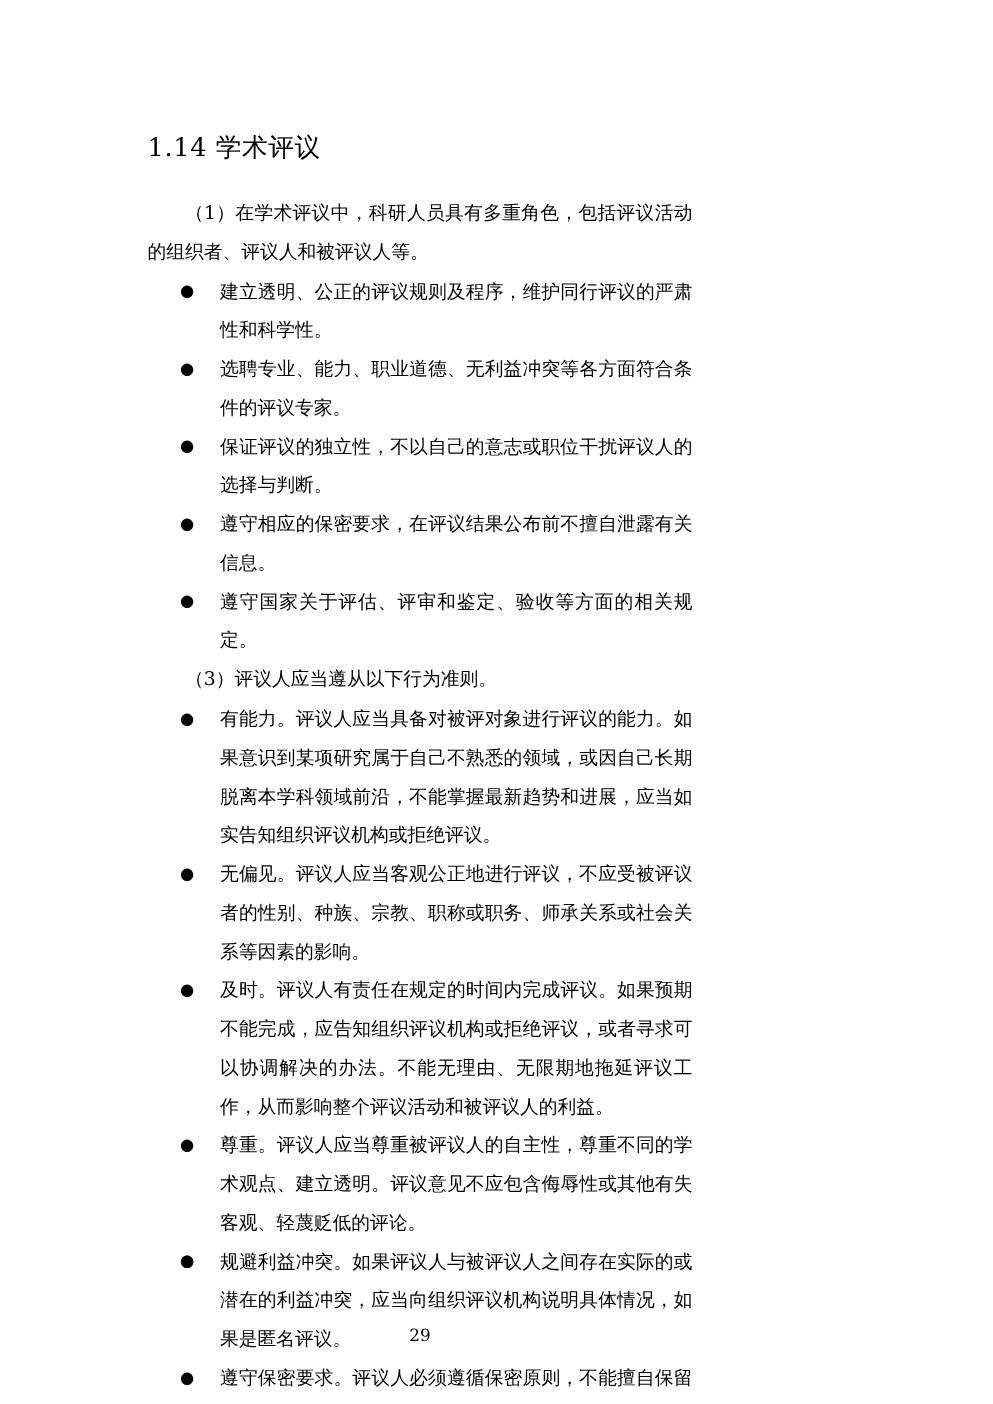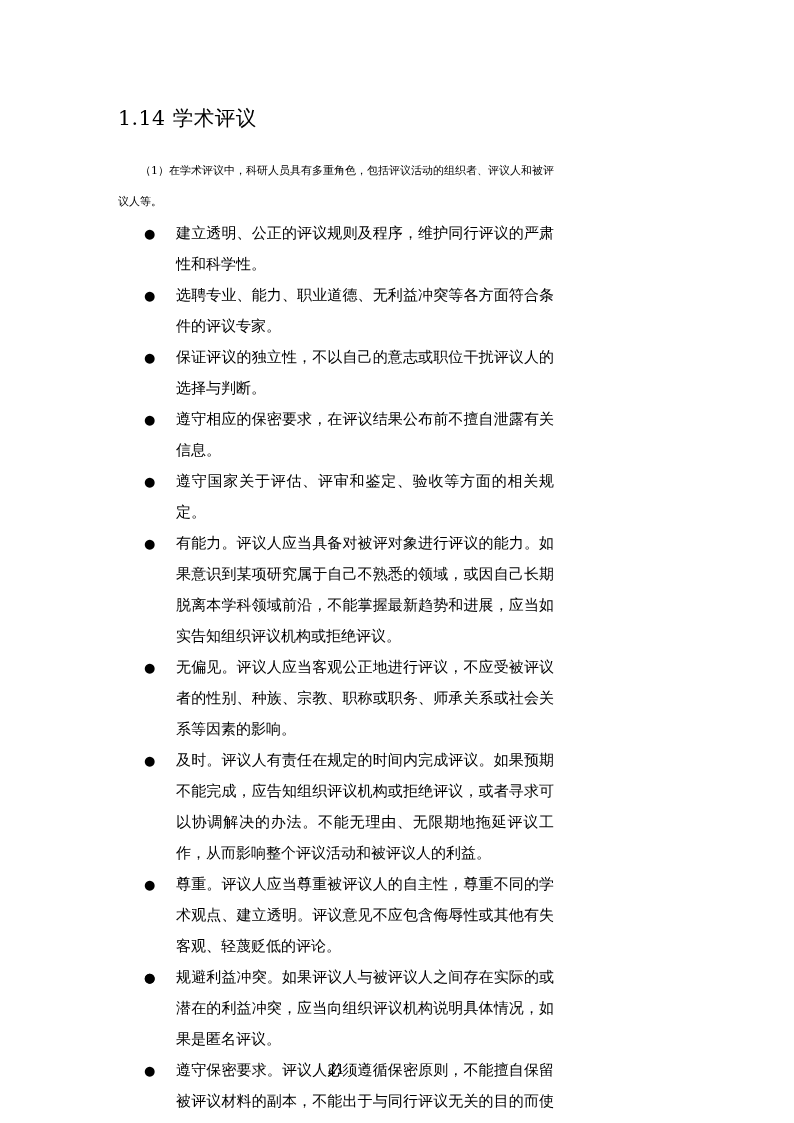--- a/index.html
+++ b/index.html
@@ -25,21 +25,21 @@
     padding: 96px 118px 60px 118px;
   }
   .doc-heading {
     font-size: 20.5px;
     font-weight: normal;
     line-height: 1.4;
     margin: 8px 0 22px 0;
     letter-spacing: 0.5px;
   }
   .para {
-    font-size: 11px;
+    font-size: 15px;
     line-height: 31px;
     text-align: justify;
     text-justify: inter-ideograph;
     margin: 0 0 1px 0;
     text-indent: 2em;
   }
   .bullet-list {
     list-style: none;
     margin: 0;
     padding: 0;
@@ -98,20 +98,21 @@
     <li class="bullet-item">
       <span class="dot">●</span>
       <span>遵守相应的保密要求，在评议结果公布前不擅自泄露有关信息。</span>
     </li>
     <li class="bullet-item">
       <span class="dot">●</span>
       <span>遵守国家关于评估、评审和鉴定、验收等方面的相关规定。</span>
     </li>
   </ul>
 
+  <p class="para">（3）评议人应当遵从以下行为准则。</p>
 
   <ul class="bullet-list">
     <li class="bullet-item">
       <span class="dot">●</span>
       <span>有能力。评议人应当具备对被评对象进行评议的能力。如果意识到某项研究属于自己不熟悉的领域，或因自己长期脱离本学科领域前沿，不能掌握最新趋势和进展，应当如实告知组织评议机构或拒绝评议。</span>
     </li>
     <li class="bullet-item">
       <span class="dot">●</span>
       <span>无偏见。评议人应当客观公正地进行评议，不应受被评议者的性别、种族、宗教、职称或职务、师承关系或社会关系等因素的影响。</span>
     </li>
@@ -129,14 +130,14 @@
     <li class="bullet-item">
       <span class="dot">●</span>
       <span>规避利益冲突。如果评议人与被评议人之间存在实际的或潜在的利益冲突，应当向组织评议机构说明具体情况，如果是匿名评议。</span>
     </li>
     <li class="bullet-item tight">
       <span class="dot">●</span>
       <span>遵守保密要求。评议人必须遵循保密原则，不能擅自保留被评议材料的副本，不能出于与同行评议无关的目的而使用被评议对象的观点、数据、方法等，未经许可不能与他人分享或讨论被评议对象的相关情况。如果是匿名评议，评议人还必须遵守匿名要求，不能以任何方式泄露有关的</span>
     </li>
   </ul>
 
-  <div class="page-number">21</div>
+  <div class="page-number">29</div>
 </div>
 
 </body></html>

